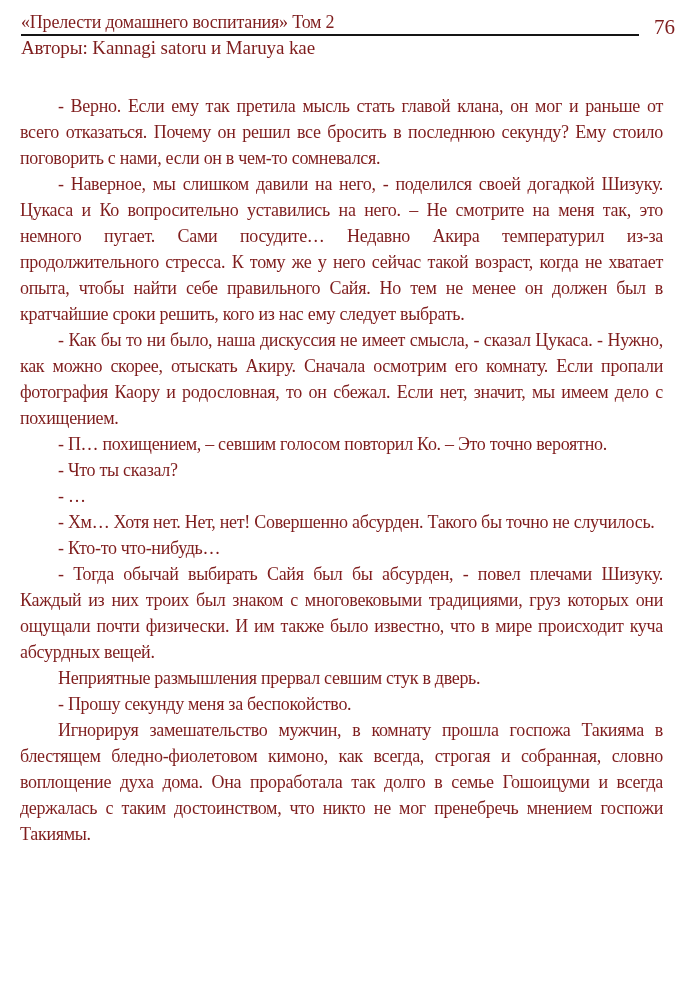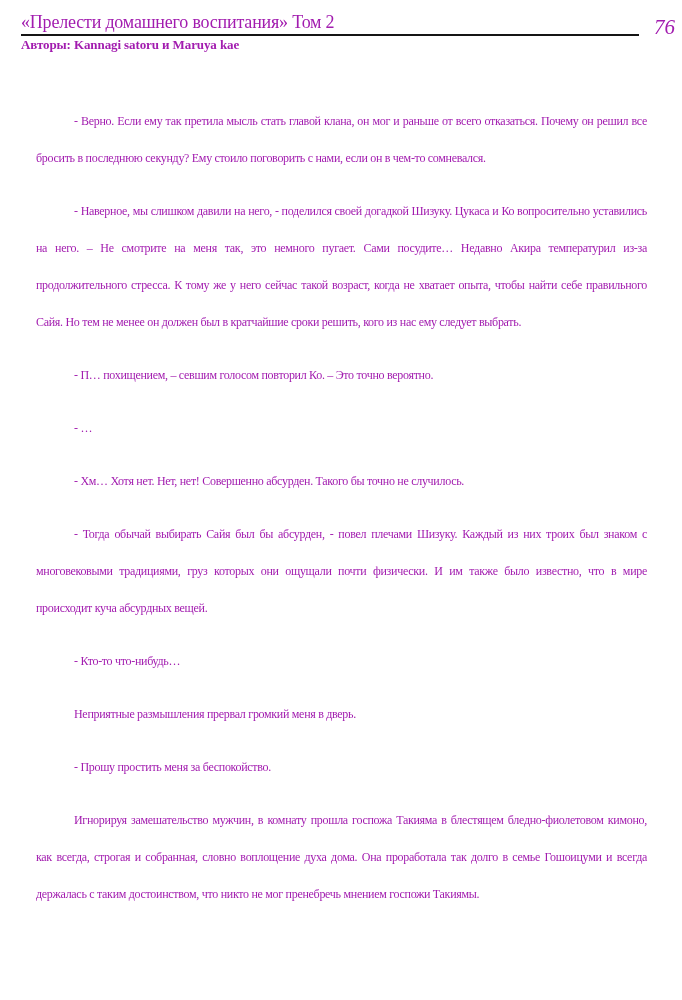--- a/index.html
+++ b/index.html
@@ -6,21 +6,21 @@
     margin: 0;
     padding: 0;
     background: #ffffff;
   }
   .page {
     position: relative;
     width: 680px;
     height: 1000px;
     background: #ffffff;
     overflow: hidden;
-    color: #a21caf;
+    color: #7f1d1d;
     font-family: "Liberation Serif", "DejaVu Serif", serif;
     box-sizing: border-box;
   }
   .header {
     padding: 12px 5px 0 21px;
   }
   .header-row {
     display: flex;
     align-items: flex-end;
   }
@@ -35,35 +35,33 @@
     white-space: nowrap;
   }
   .page-number {
     flex: 0 0 auto;
     min-width: 30px;
     text-align: right;
     font-size: 21px;
     line-height: 1;
     padding-left: 6px;
     transform: translateY(2px);
-    font-style: italic;
   }
   .authors {
-    font-size: 13px;
+    font-size: 19px;
     margin-top: 1px;
     letter-spacing: -0.1px;
-    font-weight: bold;
   }
   .body {
     padding: 34px 17px 0 20px;
   }
   p.para {
-    margin: 16px;
-    font-size: 12px;
-    line-height: 37px;
+    margin: 0;
+    font-size: 18px;
+    line-height: 26px;
     letter-spacing: -0.3px;
     text-align: justify;
     text-indent: 38px;
     hyphens: none;
   }
 </style>
 </head>
 <body>
 
 <div class="page">
@@ -74,24 +72,26 @@
         <span class="title">«Прелести домашнего воспитания» Том 2</span>
       </div>
       <div class="page-number">76</div>
     </div>
     <div class="authors">Авторы: Kannagi satoru и Maruya kae</div>
   </header>
 
   <main class="body">
     <p class="para">- Верно. Если ему так претила мысль стать главой клана, он мог и раньше от всего отказаться. Почему он решил все бросить в последнюю секунду? Ему стоило поговорить с нами, если он в чем-то сомневался.</p>
     <p class="para">- Наверное, мы слишком давили на него, - поделился своей догадкой Шизуку. Цукаса и Ко вопросительно уставились на него. – Не смотрите на меня так, это немного пугает. Сами посудите… Недавно Акира температурил из-за продолжительного стресса. К тому же у него сейчас такой возраст, когда не хватает опыта, чтобы найти себе правильного Сайя. Но тем не менее он должен был в кратчайшие сроки решить, кого из нас ему следует выбрать.</p>
+    <p class="para">- Как бы то ни было, наша дискуссия не имеет смысла, - сказал Цукаса. - Нужно, как можно скорее, отыскать Акиру. Сначала осмотрим его комнату. Если пропали фотография Каору и родословная, то он сбежал. Если нет, значит, мы имеем дело с похищением.</p>
     <p class="para">- П… похищением, – севшим голосом повторил Ко. – Это точно вероятно.</p>
+    <p class="para">- Что ты сказал?</p>
     <p class="para">- …</p>
     <p class="para">- Хм… Хотя нет. Нет, нет! Совершенно абсурден. Такого бы точно не случилось.</p>
+    <p class="para">- Кто-то что-нибудь…</p>
     <p class="para">- Тогда обычай выбирать Сайя был бы абсурден, - повел плечами Шизуку. Каждый из них троих был знаком с многовековыми традициями, груз которых они ощущали почти физически. И им также было известно, что в мире происходит куча абсурдных вещей.</p>
-    <p class="para">- Кто-то что-нибудь…</p>
-    <p class="para">Неприятные размышления прервал громкий меня в дверь.</p>
-    <p class="para">- Прошу простить меня за беспокойство.</p>
+    <p class="para">Неприятные размышления прервал севшим стук в дверь.</p>
+    <p class="para">- Прошу секунду меня за беспокойство.</p>
     <p class="para">Игнорируя замешательство мужчин, в комнату прошла госпожа Такияма в блестящем бледно-фиолетовом кимоно, как всегда, строгая и собранная, словно воплощение духа дома. Она проработала так долго в семье Гошоицуми и всегда держалась с таким достоинством, что никто не мог пренебречь мнением госпожи Такиямы.</p>
 
   </main>
 
 </div>
 
 </body></html>

